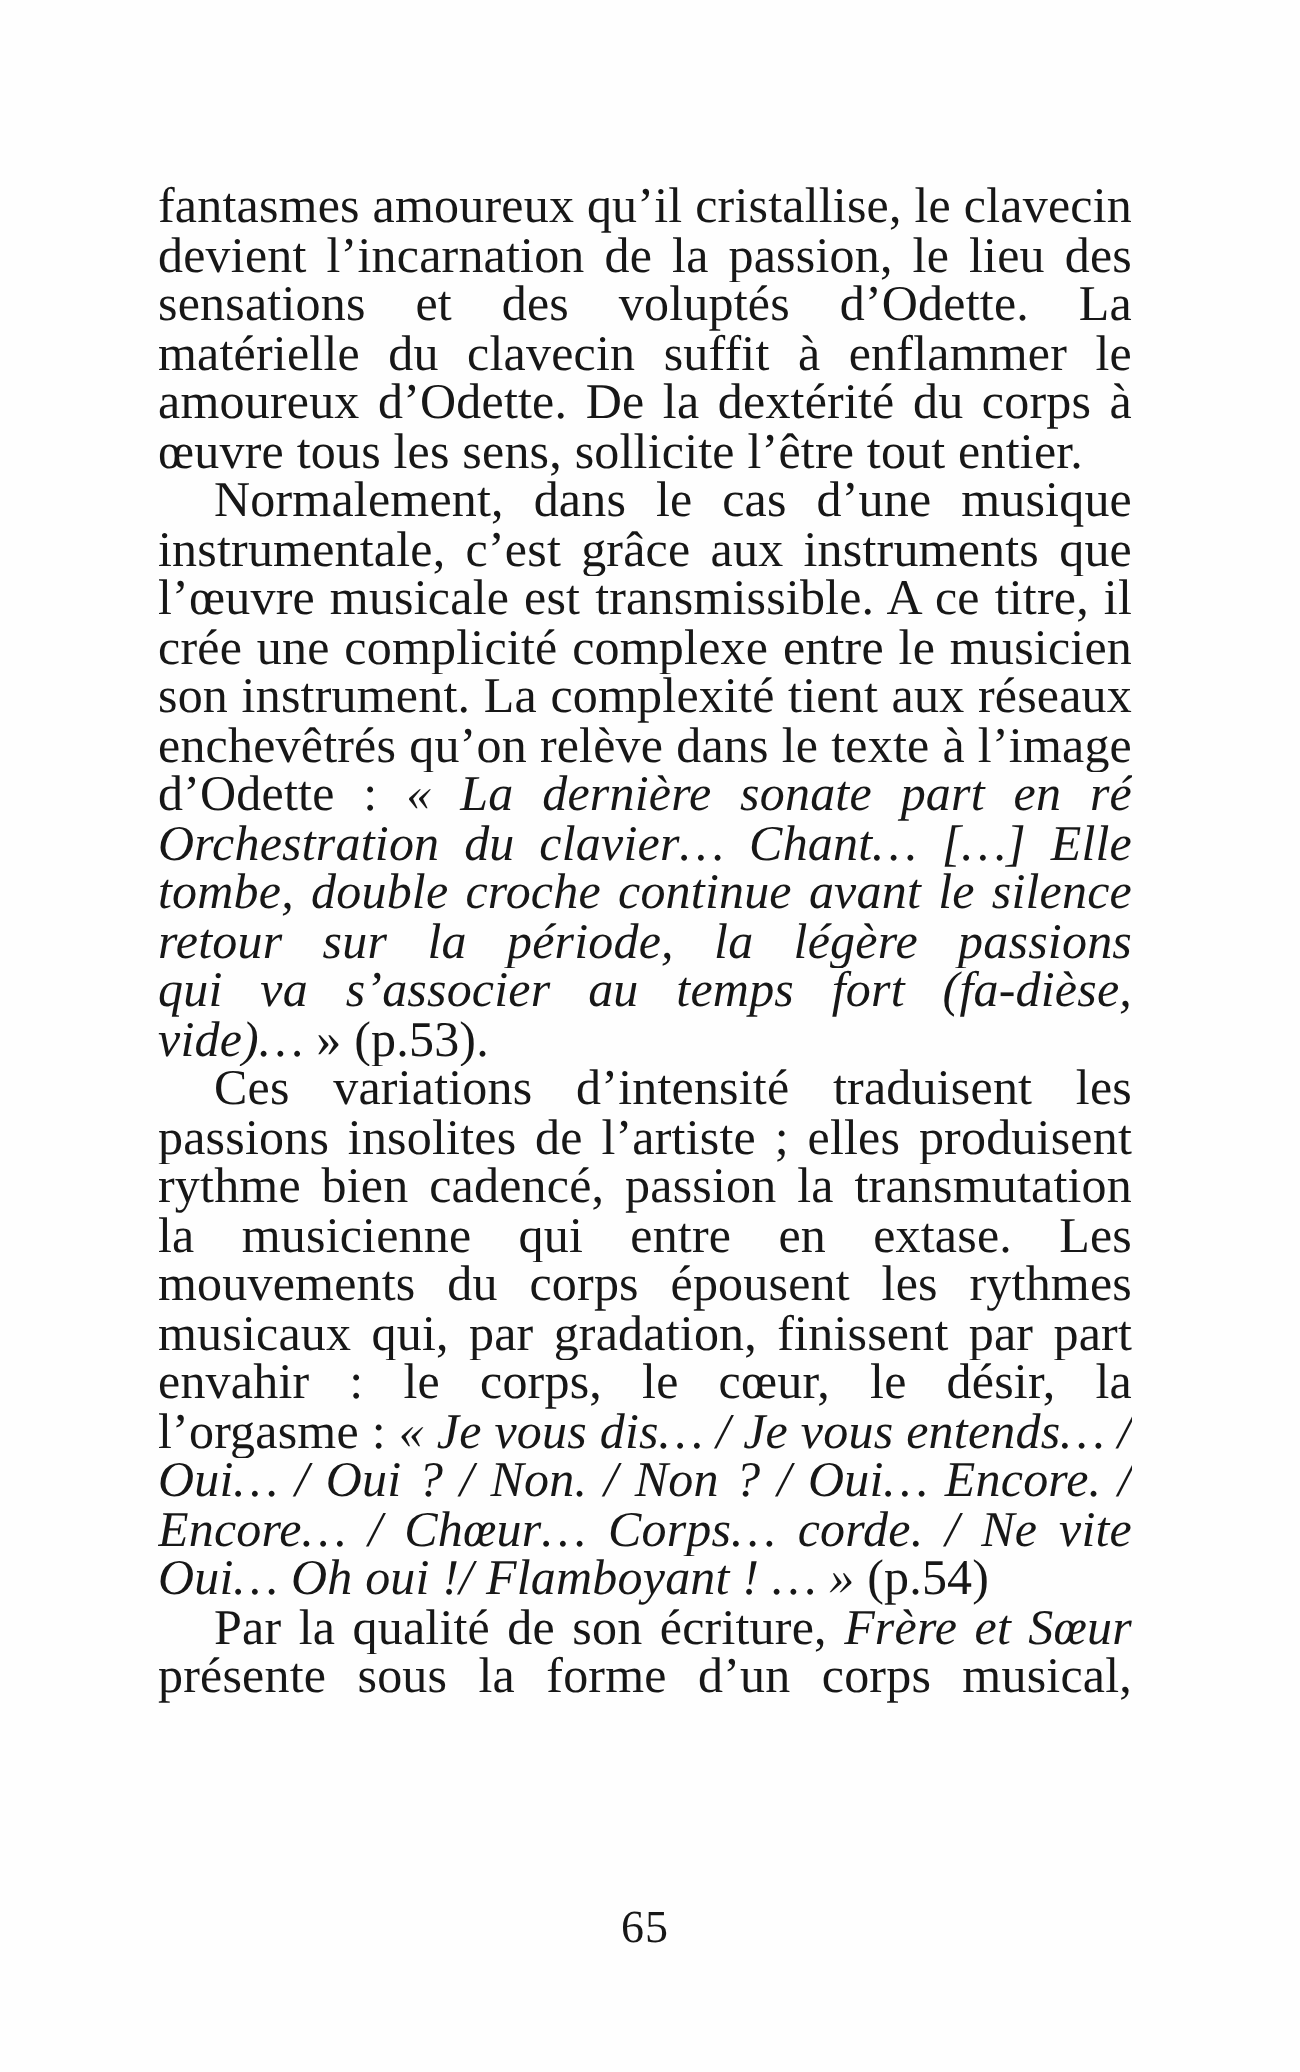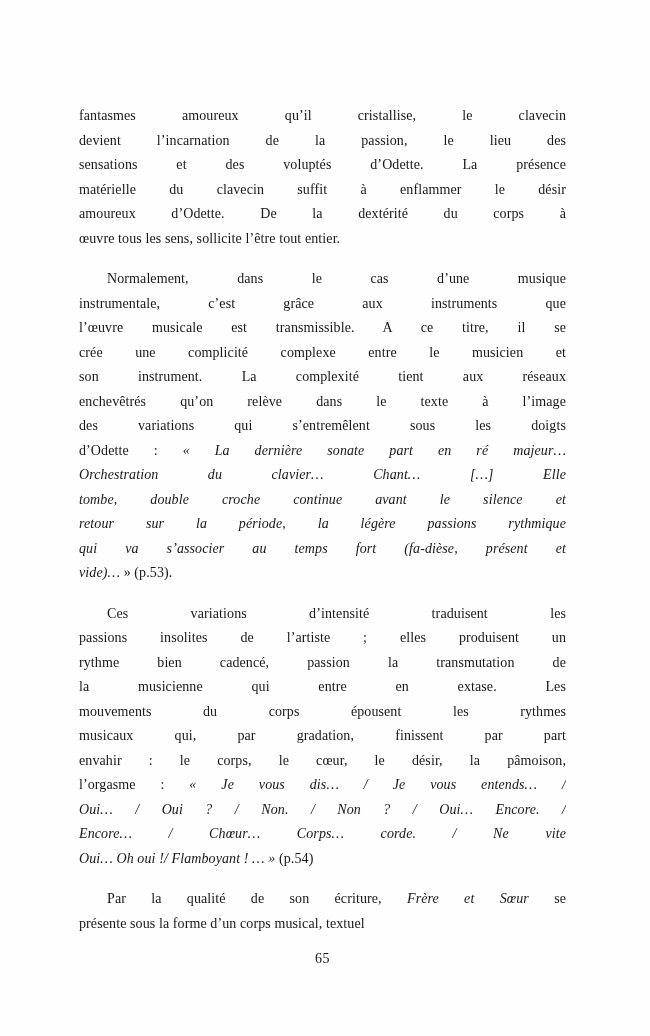--- a/index.html
+++ b/index.html
@@ -12,48 +12,47 @@
     width: 650px;
     height: 1036px;
     background: #fefefe;
     overflow: hidden;
     font-family: "Liberation Serif", "DejaVu Serif", serif;
     color: #171717;
   }
   .text-block {
     position: absolute;
     left: 79px;
-    top: 104px;
+    top: 92px;
     width: 487px;
-    font-size: 14px;
+    font-size: 25px;
     line-height: 24.5px;
     letter-spacing: 0.1px;
   }
   .paragraph { margin: 0; }
   .line {
     text-align: justify;
     text-align-last: justify;
     height: 24.5px;
     overflow: hidden;
   }
   .line.last {
     text-align-last: left;
   }
   .line.indent {
     padding-left: 28px;
-    margin-top: 16px;
   }
   .it { font-style: italic; }
   .page-number {
     position: absolute;
     left: 79px;
     top: 951px;
     width: 487px;
     text-align: center;
-    font-size: 14px;
+    font-size: 23px;
     letter-spacing: 0.5px;
   }
 </style>
 </head>
 <body>
 
 <div class="page">
   <div class="text-block">
       <div class="paragraph">
         <div class="line"><span>fantasmes amoureux qu’il cristallise, le clavecin</span></div>
@@ -63,21 +62,20 @@
         <div class="line"><span>amoureux d’Odette. De la dextérité du corps à</span></div>
         <div class="line last"><span>œuvre tous les sens, sollicite l’être tout entier.</span></div>
       </div>
       <div class="paragraph">
         <div class="line indent"><span>Normalement, dans le cas d’une musique</span></div>
         <div class="line"><span>instrumentale, c’est grâce aux instruments que</span></div>
         <div class="line"><span>l’œuvre musicale est transmissible. A ce titre, il se</span></div>
         <div class="line"><span>crée une complicité complexe entre le musicien et</span></div>
         <div class="line"><span>son instrument. La complexité tient aux réseaux</span></div>
         <div class="line"><span>enchevêtrés qu’on relève dans le texte à l’image</span></div>
-        <div class="line"><span>des variations qui s’entremêlent sous les doigts</span></div>
         <div class="line"><span>d’Odette : </span><span class="it">« La dernière sonate part en ré majeur…</span></div>
         <div class="line"><span class="it">Orchestration du clavier… Chant… […] Elle</span></div>
         <div class="line"><span class="it">tombe, double croche continue avant le silence et</span></div>
         <div class="line"><span class="it">retour sur la période, la légère passions rythmique</span></div>
         <div class="line"><span class="it">qui va s’associer au temps fort (fa-dièse, présent et</span></div>
         <div class="line last"><span class="it">vide)… </span><span>» (p.53).</span></div>
       </div>
       <div class="paragraph">
         <div class="line indent"><span>Ces variations d’intensité traduisent les</span></div>
         <div class="line"><span>passions insolites de l’artiste ; elles produisent un</span></div>

